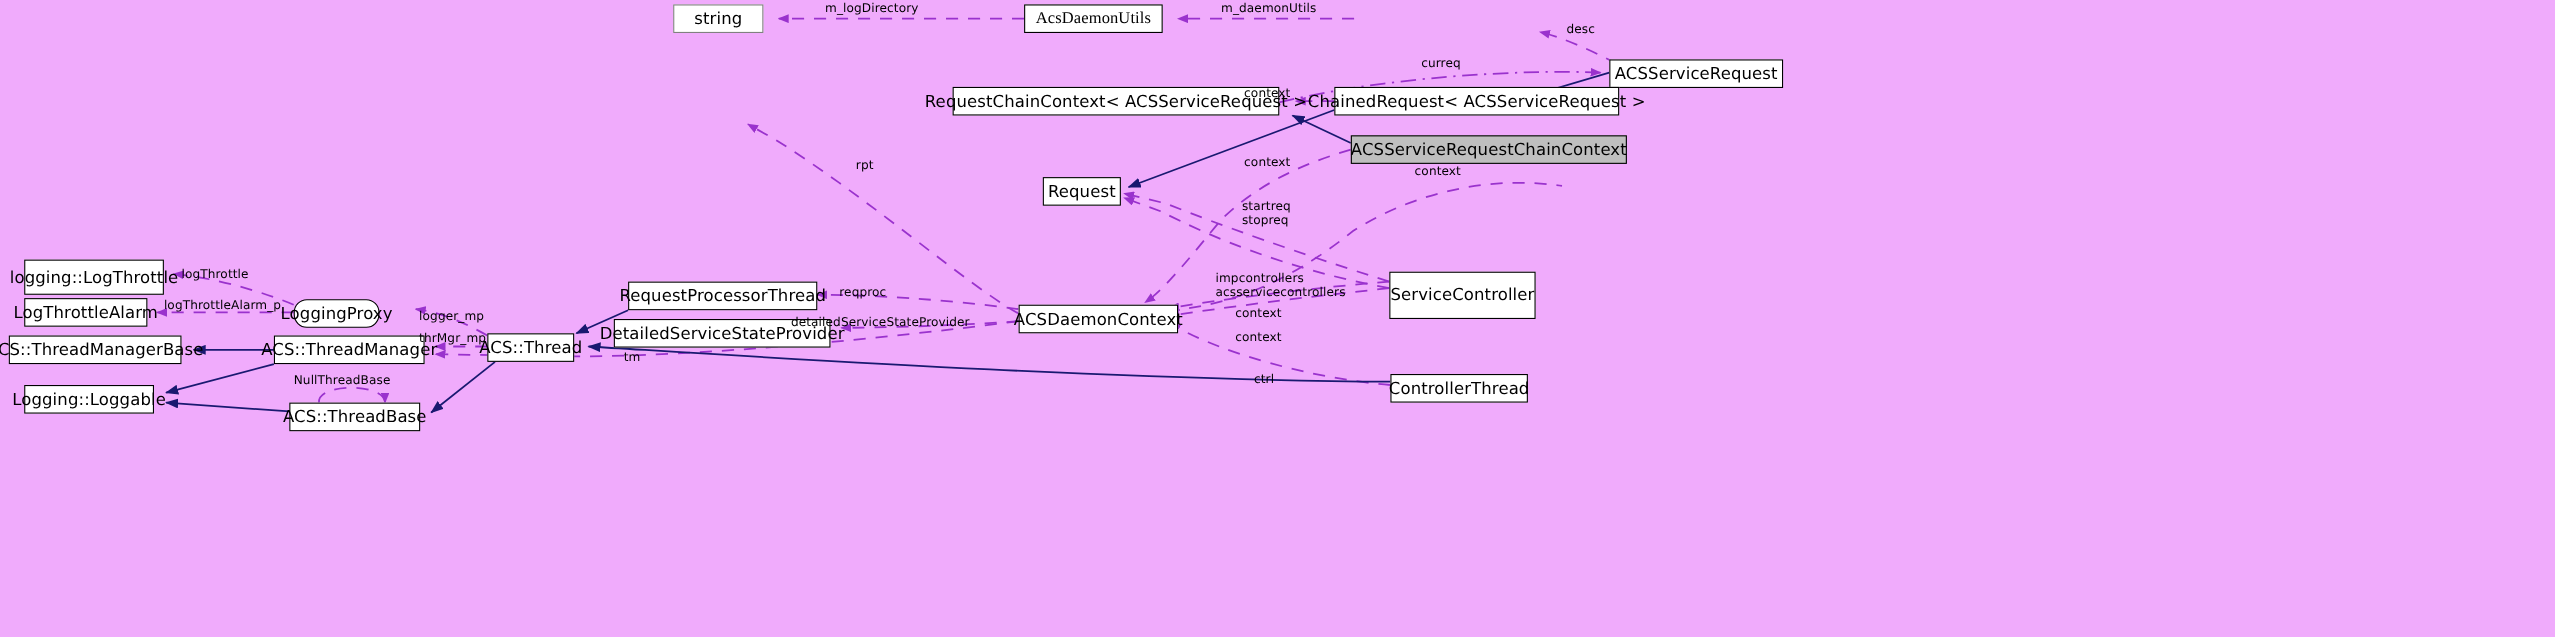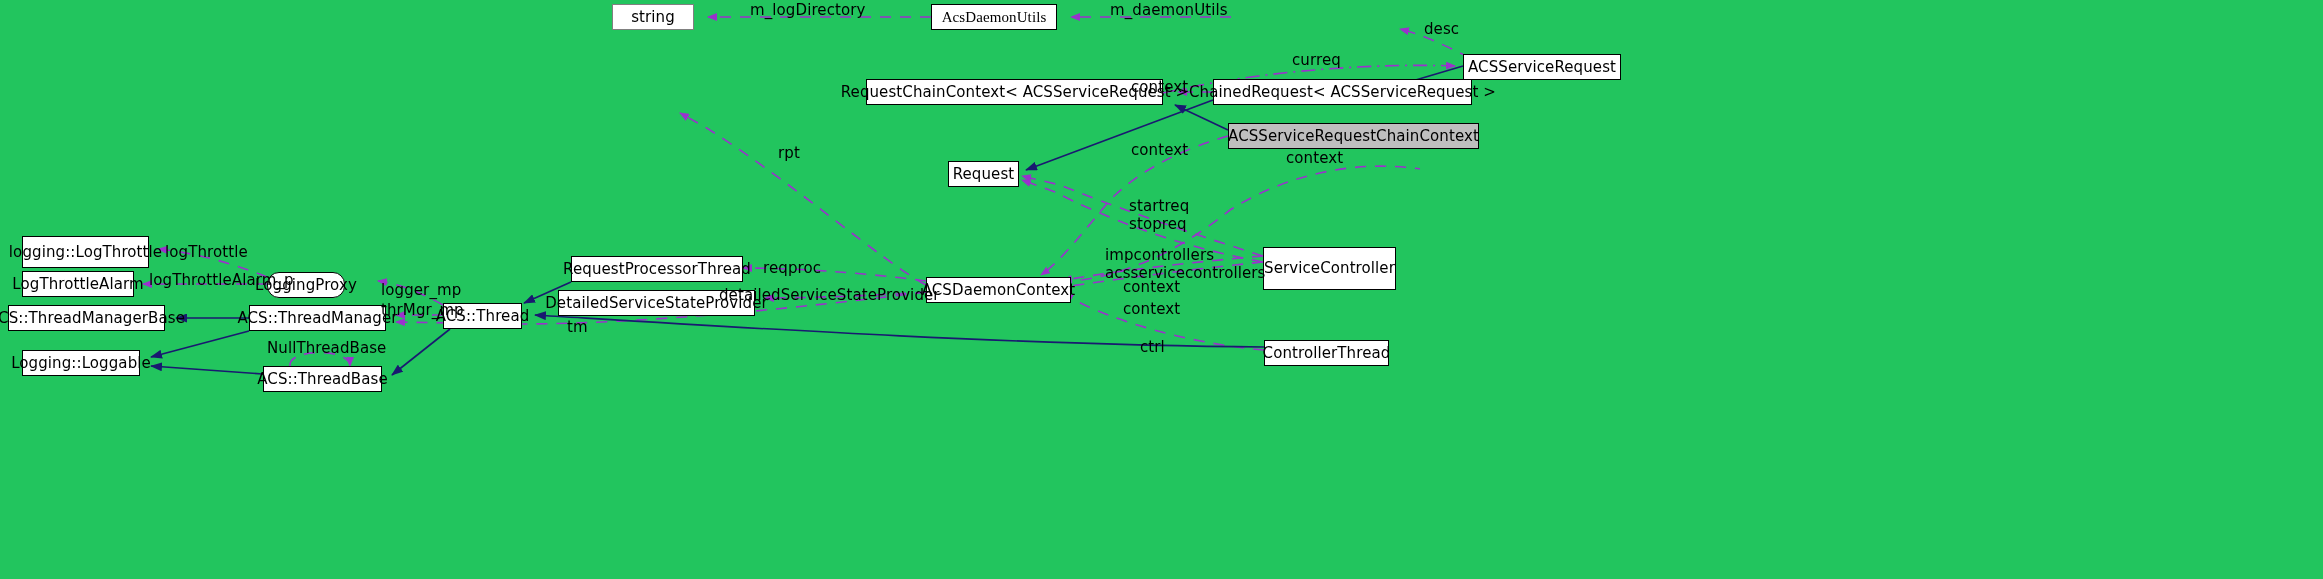--- a/index.html
+++ b/index.html
@@ -4,21 +4,21 @@
 <style>
   html, body {
     margin: 0;
     padding: 0;
     background: #ffffff;
   }
   #diagram {
     position: relative;
     width: 2323px;
     height: 579px;
-    background: #22c55e;
+    background: #f0abfc;
     font-family: "DejaVu Sans", "Liberation Sans", sans-serif;
     overflow: hidden;
   }
   #edge-layer {
     position: absolute;
     left: 0;
     top: 0;
     width: 2323px;
     height: 579px;
     pointer-events: none;
@@ -39,21 +39,21 @@
   }
   .node.current {
     background: #bfbfbf;
     border: 1px solid #000000;
   }
   .node.faint {
     border: 1px solid #808080;
   }
   .edge-label {
     position: absolute;
-    font-size: 15px;
+    font-size: 11px;
     color: #000000;
     white-space: pre;
     line-height: 1.22;
     letter-spacing: 0.1px;
   }
 </style>
 </head>
 <body>
 
 <div id="diagram">
@@ -185,21 +185,21 @@
   <div class="edge-label" style="left:1292px; top:51px;">curreq</div>
 
   <div class="edge-label" style="left:1131px; top:78px;">context</div>
 
   <div class="edge-label" style="left:1131px; top:141px;">context</div>
 
   <div class="edge-label" style="left:1286px; top:149px;">context</div>
 
   <div class="edge-label" style="left:778px; top:144px;">rpt</div>
 
-  <div class="edge-label" style="left:1129px; top:181px;margin-top:16px;">startreq
+  <div class="edge-label" style="left:1129px; top:181px;">startreq
 stopreq</div>
 
   <div class="edge-label" style="left:165px; top:243px;">logThrottle</div>
 
   <div class="edge-label" style="left:1105px; top:246px;">impcontrollers
 acsservicecontrollers</div>
 
   <div class="edge-label" style="left:763px; top:259px;">reqproc</div>
 
   <div class="edge-label" style="left:149px; top:271px;">logThrottleAlarm_p</div>

